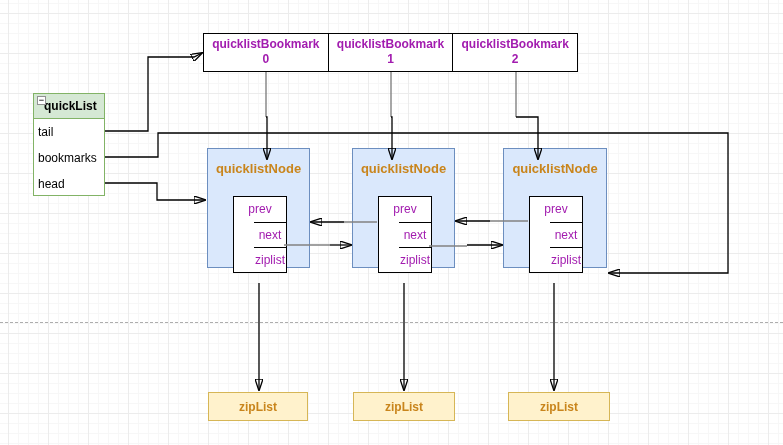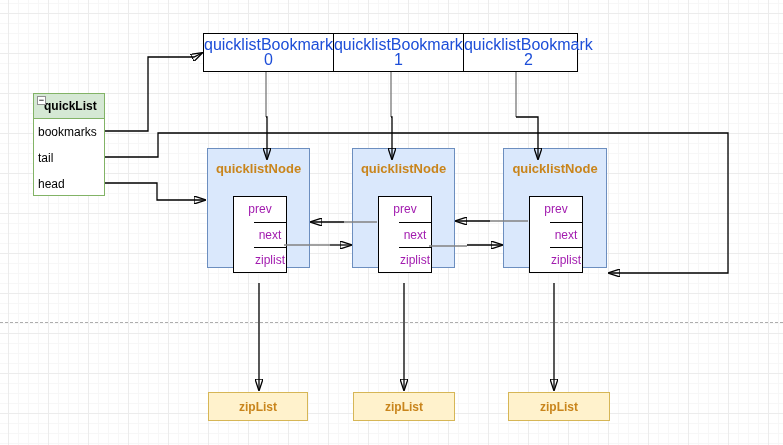--- a/index.html
+++ b/index.html
@@ -13,21 +13,21 @@
       linear-gradient(to right, #f7f7f7 1px, transparent 1px),
       linear-gradient(to bottom, #f7f7f7 1px, transparent 1px);
     background-size:40px 40px, 40px 40px, 10px 10px, 10px 10px;
     background-position:8px 13px, 8px 13px, 8px 3px, 8px 3px;
   }
   .page-divider{position:absolute; left:0; top:322px; width:783px; height:0; border-top:1px dashed #adadad; z-index:1;}
   .box{position:absolute; box-sizing:border-box; z-index:2;}
 
   
   .bookmark-box{left:203px; top:33px; width:375px; height:39px; background:#fff; border:1px solid #000; display:flex;}
-  .bcell{flex:1; text-align:center; color:#1d4ed8; font-size:16px; line-height:15px; padding-top:3px; box-sizing:border-box;}
+  .bcell{flex:1; text-align:center; color:#a21caf; font-size:12px; line-height:15px; padding-top:3px; box-sizing:border-box;font-weight:bold;}
   .bcell + .bcell{border-left:1px solid #000;}
 
   
   .quicklist-box{left:33px; top:93px; width:72px; height:103px; border:1px solid #82b366; background:#fff;}
   .ql-header{position:relative; height:25px; background:#d5e8d4; border-bottom:1px solid #82b366; box-sizing:border-box;
              font-weight:bold; font-size:12px; color:#000; line-height:24px; padding-left:10px;}
   .collapse{position:absolute; left:3px; top:2px; width:9px; height:9px; background:#fff; border:1px solid #919191;
             font-size:9px; line-height:7px; text-align:center; color:#333; box-sizing:border-box;}
   .ql-row{height:26px; line-height:26px; font-size:12px; color:#000; padding-left:4px;}
 
@@ -67,22 +67,22 @@
       <div>quicklistBookmark</div>
       <div>2</div>
     </div>
   </div>
 
   <div class="box quicklist-box">
     <div class="ql-header">
       <span class="collapse">−</span>
       <span>quickList</span>
     </div>
+    <div class="ql-row">tail</div>
     <div class="ql-row">bookmarks</div>
-    <div class="ql-row">tail</div>
     <div class="ql-row">head</div>
   </div>
 
   <div class="box node" style="left:207px;">
     <div class="node-title">quicklistNode</div>
     <div class="ntable" style="left:25px;">
       <div class="ncell">prev</div>
       <div class="ncell">next</div>
       <div class="ncell">ziplist</div>
     </div>

